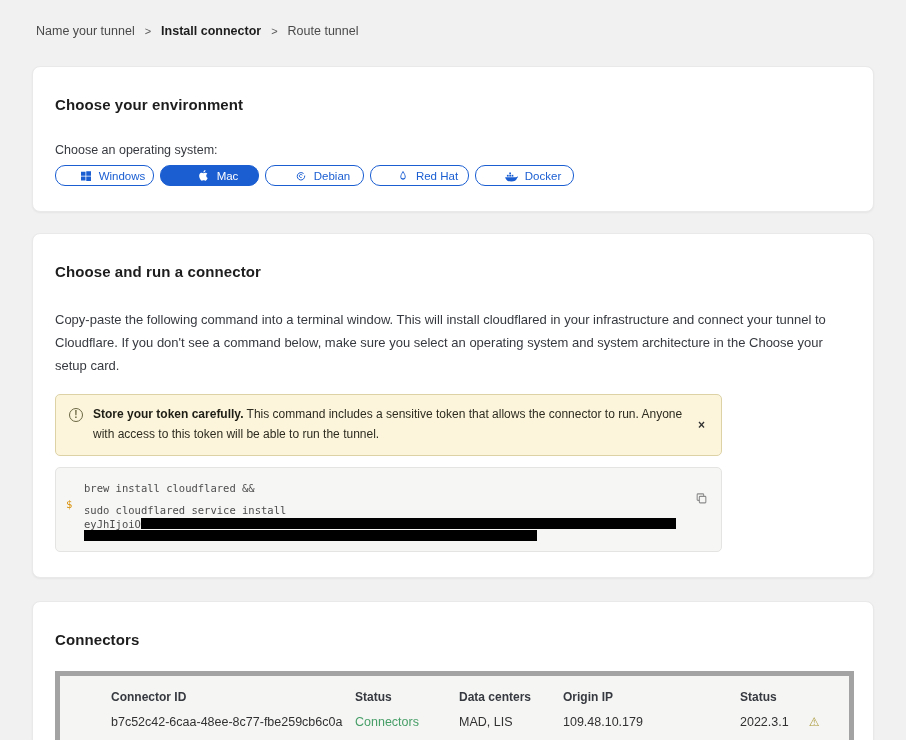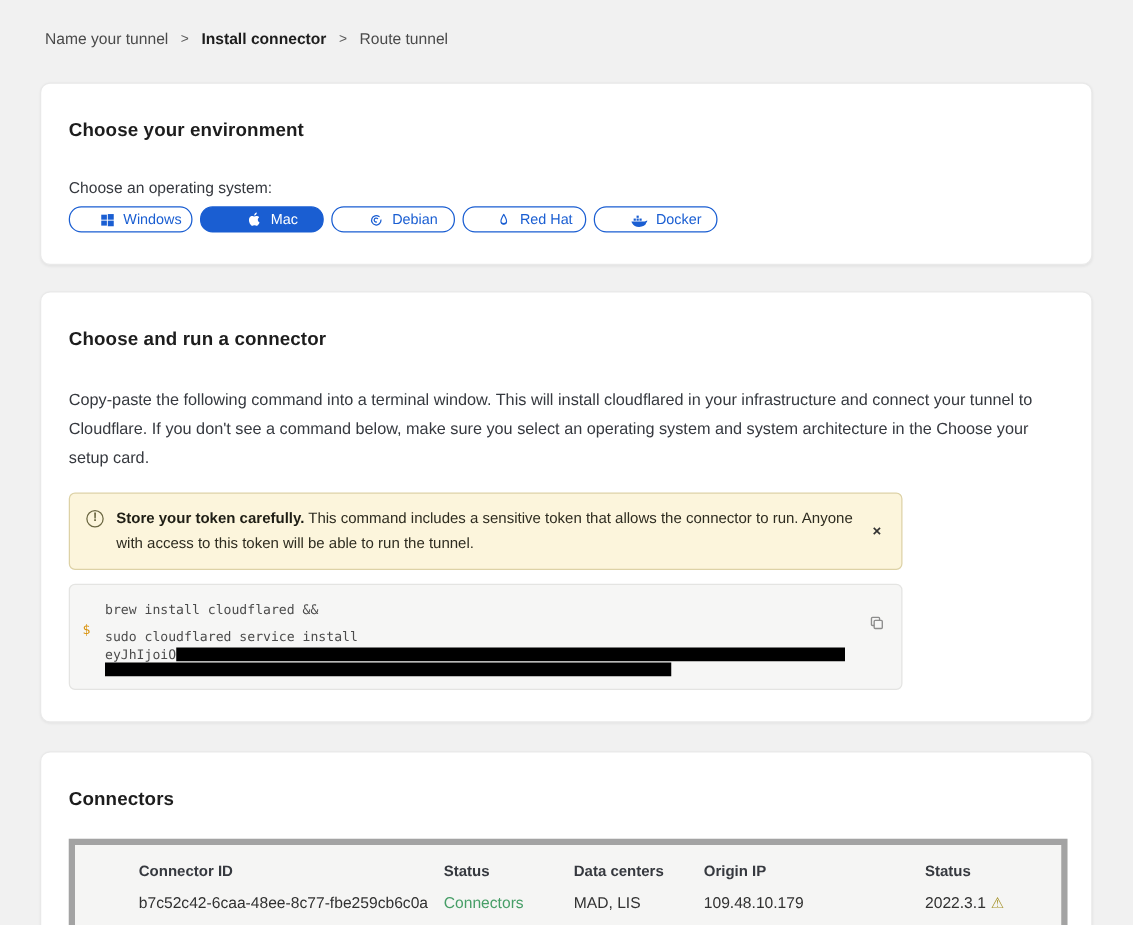--- a/index.html
+++ b/index.html
@@ -121,21 +121,21 @@
     padding: 14px 0 15px 51px;
   }
   .t-row {
     display: grid;
     grid-template-columns: 244px 104px 104px 177px 1fr;
     align-items: center;
   }
   .t-head { font-size: 12px; font-weight: bold; color: #36393f; margin-bottom: 11px; }
   .t-cell { font-size: 12.5px; color: #313131; }
   .status-connected { color: #479e67; }
-  .version-cell { display: flex; align-items: center; gap: 4px; }
+  .version-cell { display: flex; align-items: center; gap: 20px; }
   .warn-icon { color: #a89632; font-size: 12px; line-height: 1; }
 </style>
 </head>
 <body>
 
 <nav class="breadcrumb">
   <span class="crumb">Name your tunnel</span>
   <span class="crumb-sep">&gt;</span>
   <span class="crumb active">Install connector</span>
   <span class="crumb-sep">&gt;</span>

